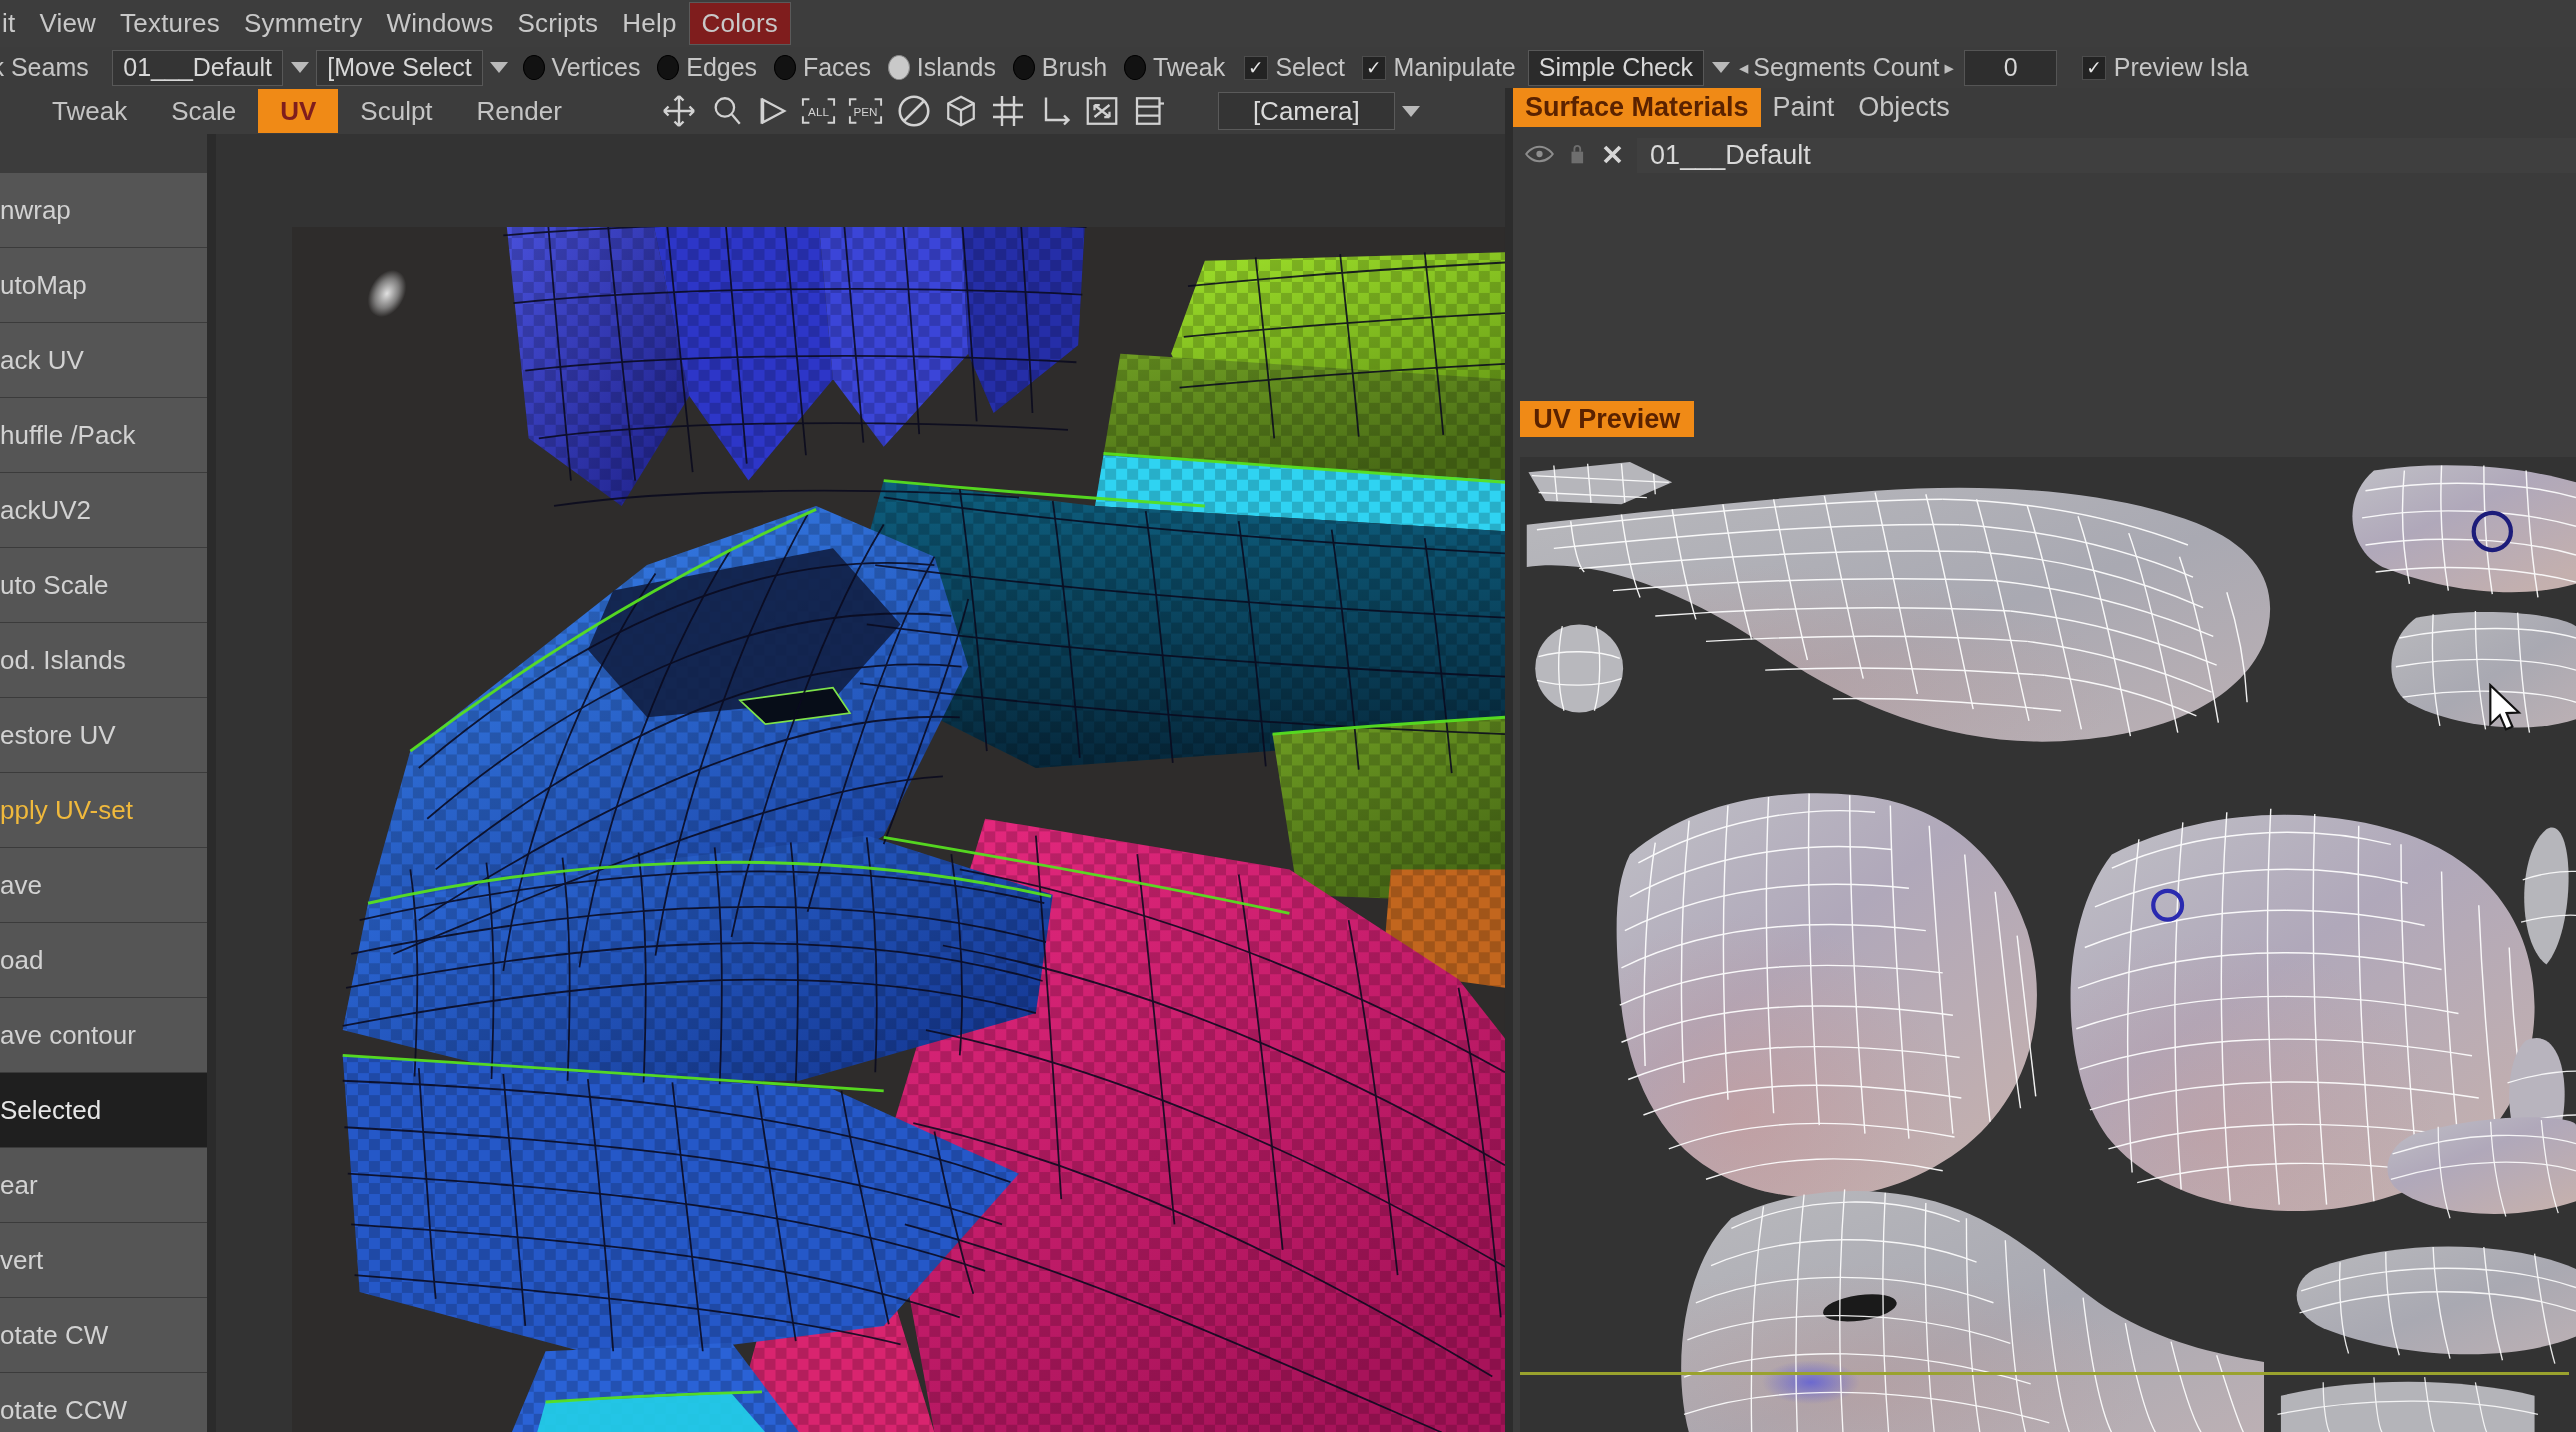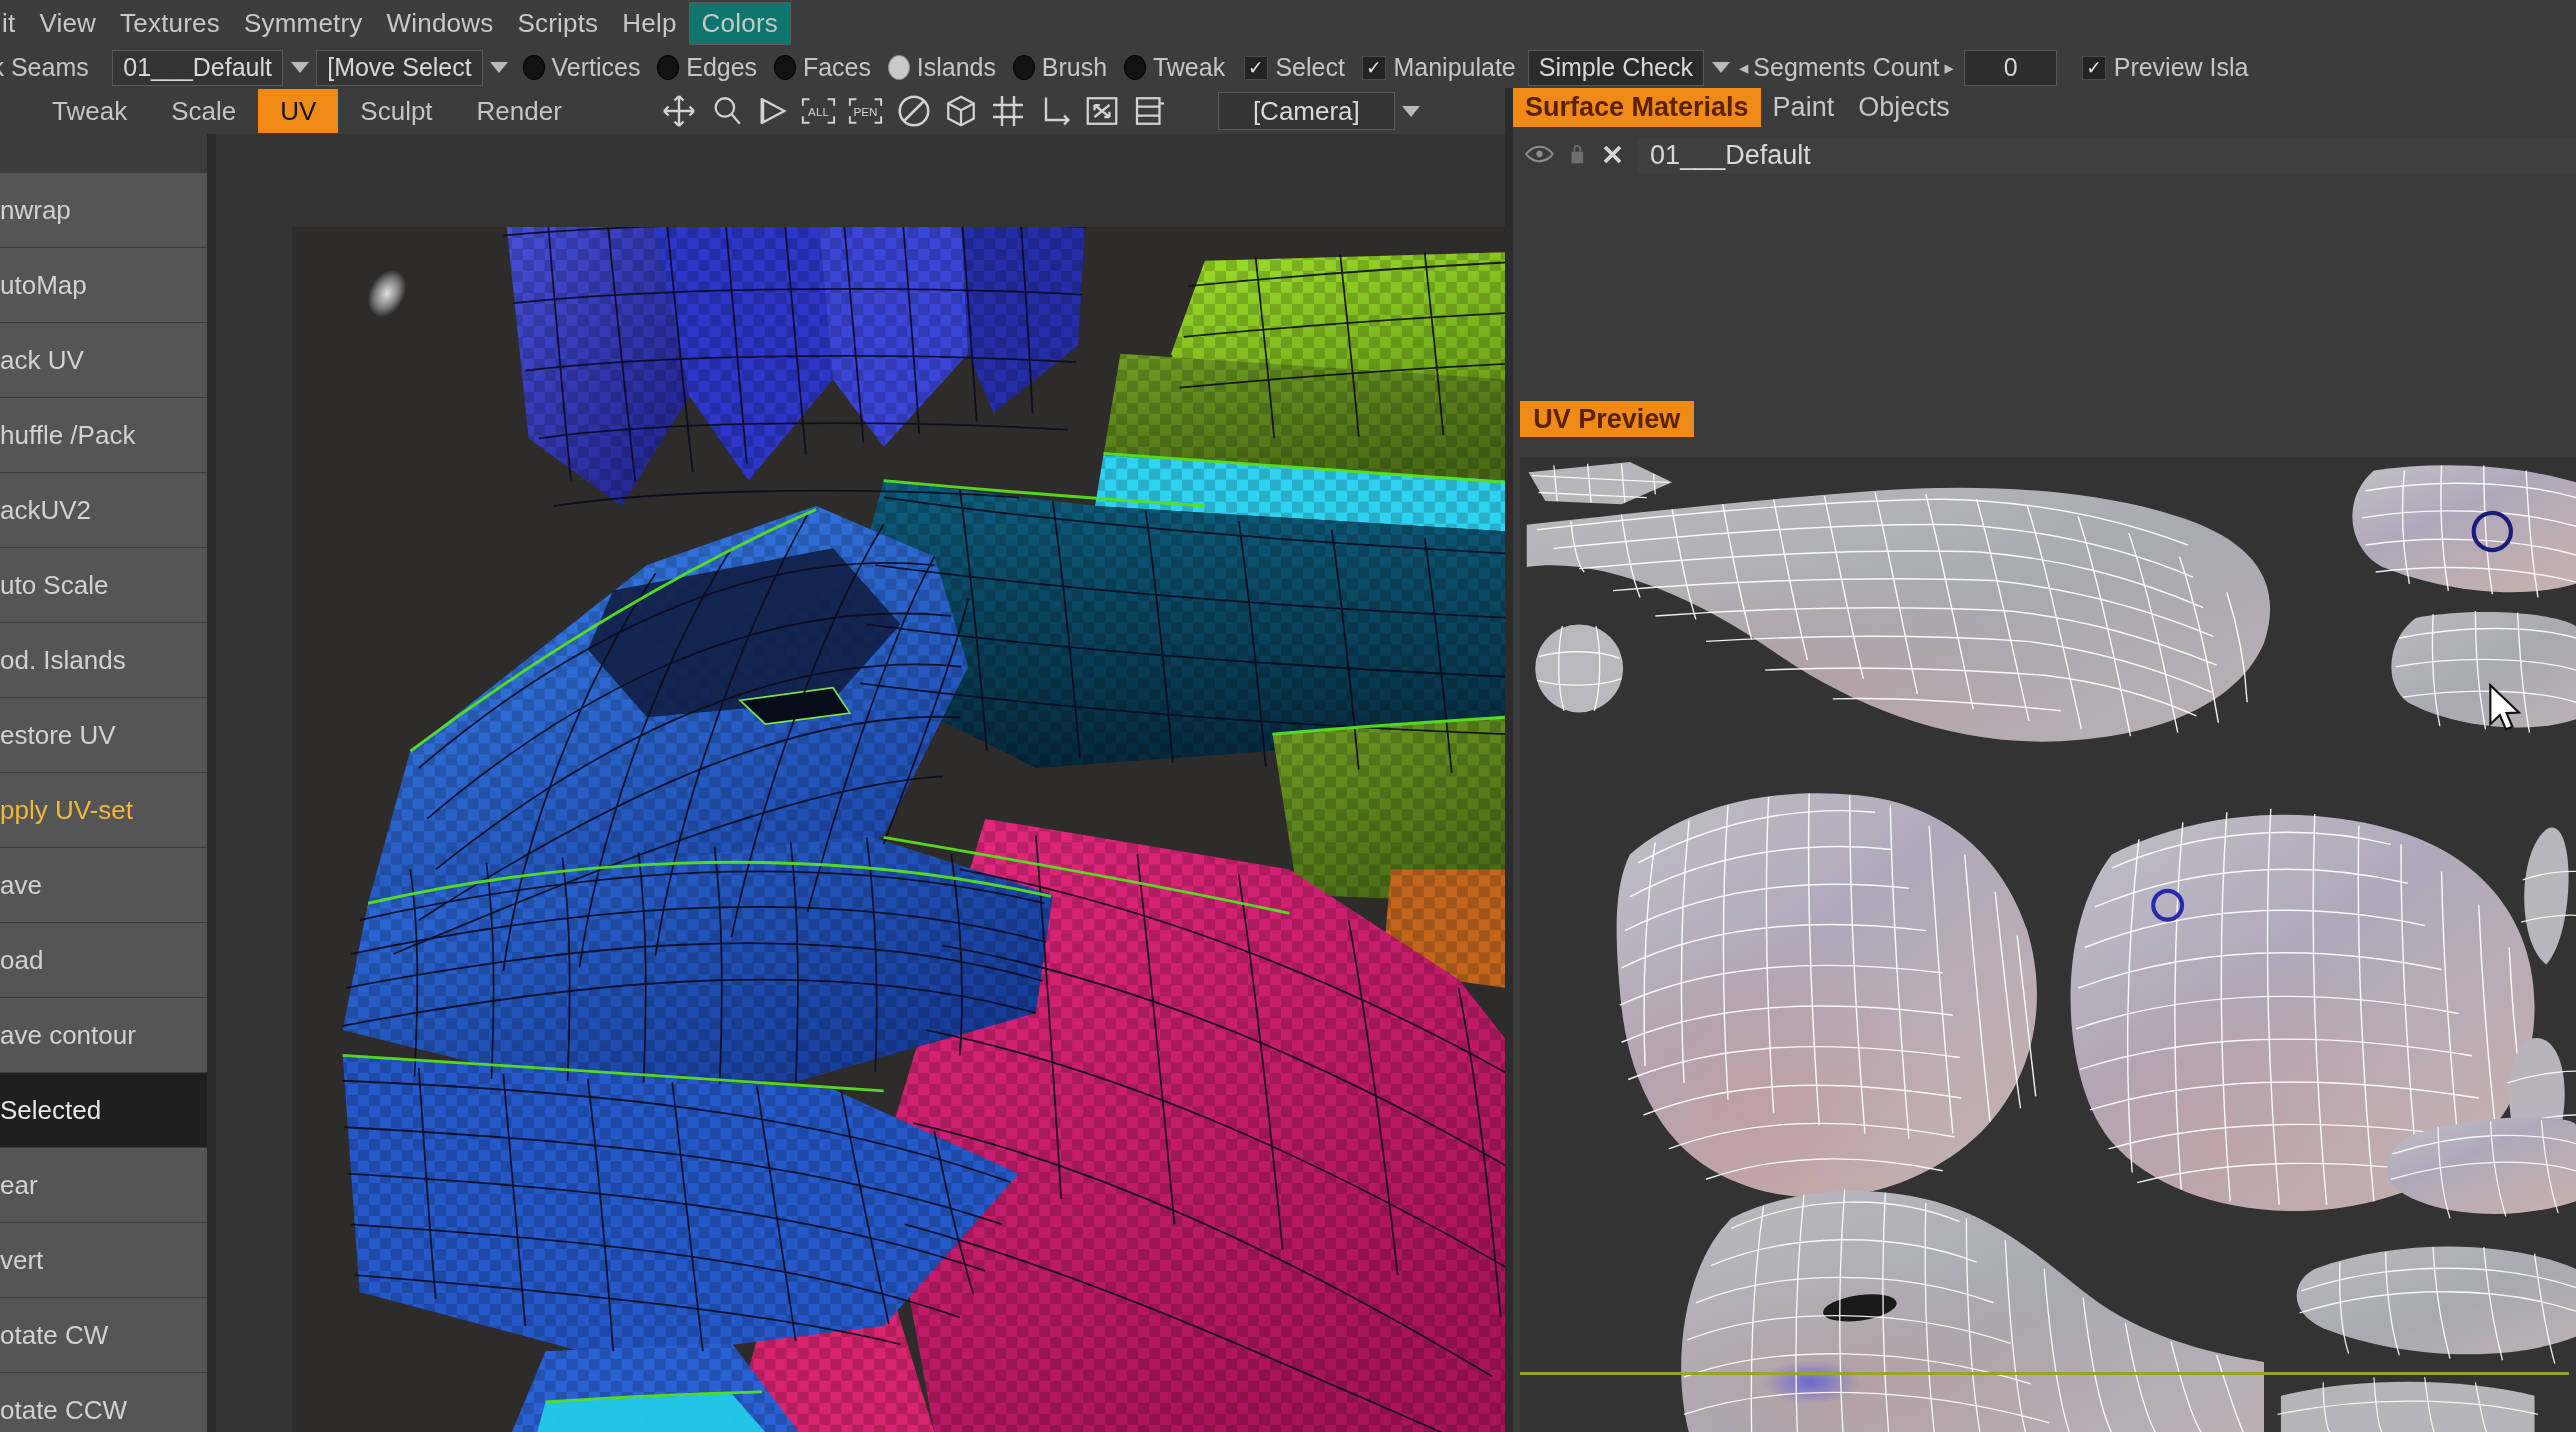--- a/index.html
+++ b/index.html
@@ -16,21 +16,21 @@
   .menubar {
     position: absolute; left: 0; top: 0; width: 2576px; height: 47px;
     background: #3d3d3d;
     display: flex; align-items: center;
   }
   .menu-item {
     color: #c8c8c8; font-size: 26px; padding: 3.4px 12px; white-space: nowrap;
     letter-spacing: 0.2px;
   }
   .menu-item.boxed {
-    background: #0f766e; border: 0.8px solid #5a5a5a; padding: 5px 12px;
+    background: #7f1d1d; border: 0.8px solid #5a5a5a; padding: 5px 12px;
   }
 
   
   .toolrow2 {
     position: absolute; left: 0; top: 47px; width: 2576px; height: 41px;
     background: #3c3c3c; display: flex; align-items: center;
   }
   .t2-label { color: #c6c6c6; font-size: 25px; white-space: nowrap; padding: 0 8.5px; }
   .t2-field {
     background: #343434; border: 0.8px solid #585858; color: #d8d8d8;
@@ -58,21 +58,21 @@
   .arrow-l, .arrow-r { color: #bdbdbd; font-size: 18.6px; padding: 0 1.7px; }
 
   
   .toolrow3 {
     position: absolute; left: 0; top: 88px; width: 2576px; height: 46px;
     background: #3c3c3c; display: flex; align-items: center;
   }
   .wtab {
     color: #c4c4c4; font-size: 26px; padding: 6.8px 22px; white-space: nowrap;
   }
-  .wtab.active { background: #f08a16; color: #0f172a; font-weight: normal; }
+  .wtab.active { background: #f08a16; color: #7f1d1d; font-weight: bold; }
   .icon-btn {
     width: 47px; height: 41px; display: flex; align-items: center;
     justify-content: flex-end; flex: none;
   }
   .icon-btn svg { display: block; }
   .cam-field {
     background: #343434; border: 0.8px solid #5a5a5a; color: #dadada;
     font-size: 26px; padding: 2.5px 34px; white-space: nowrap;
   }
 

